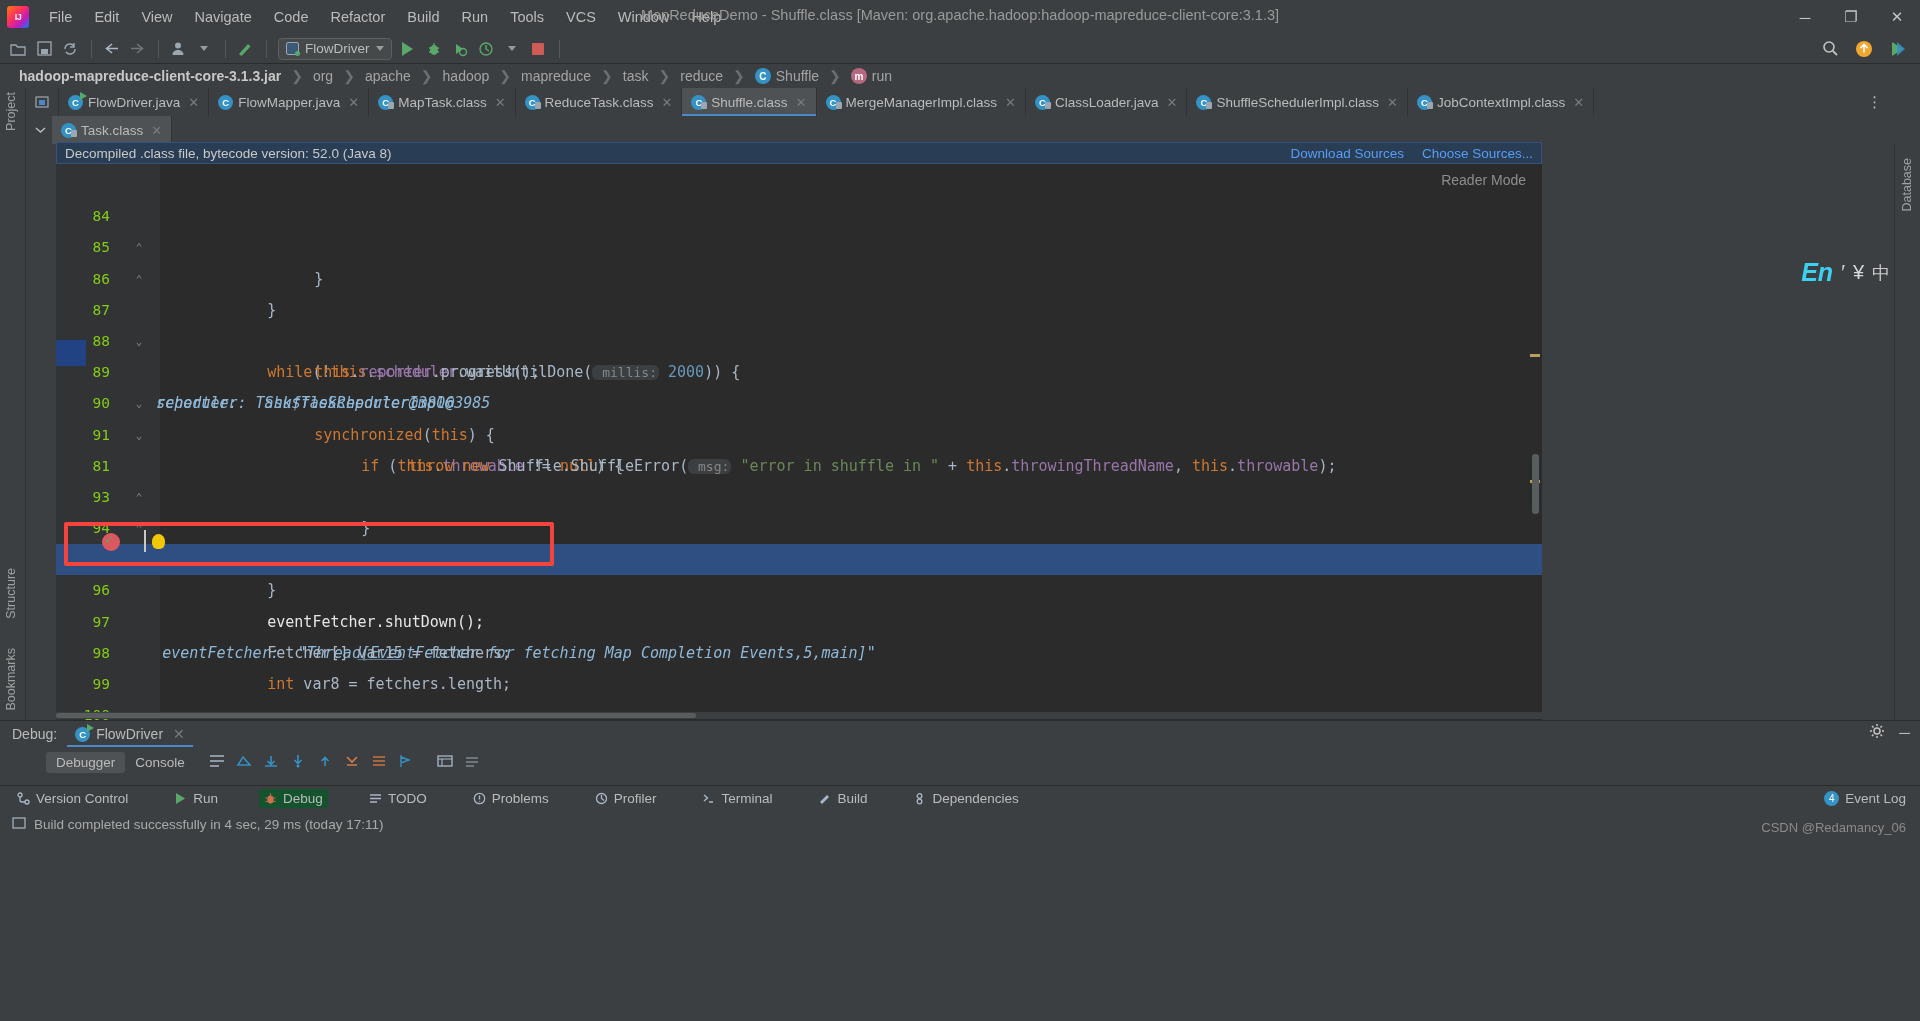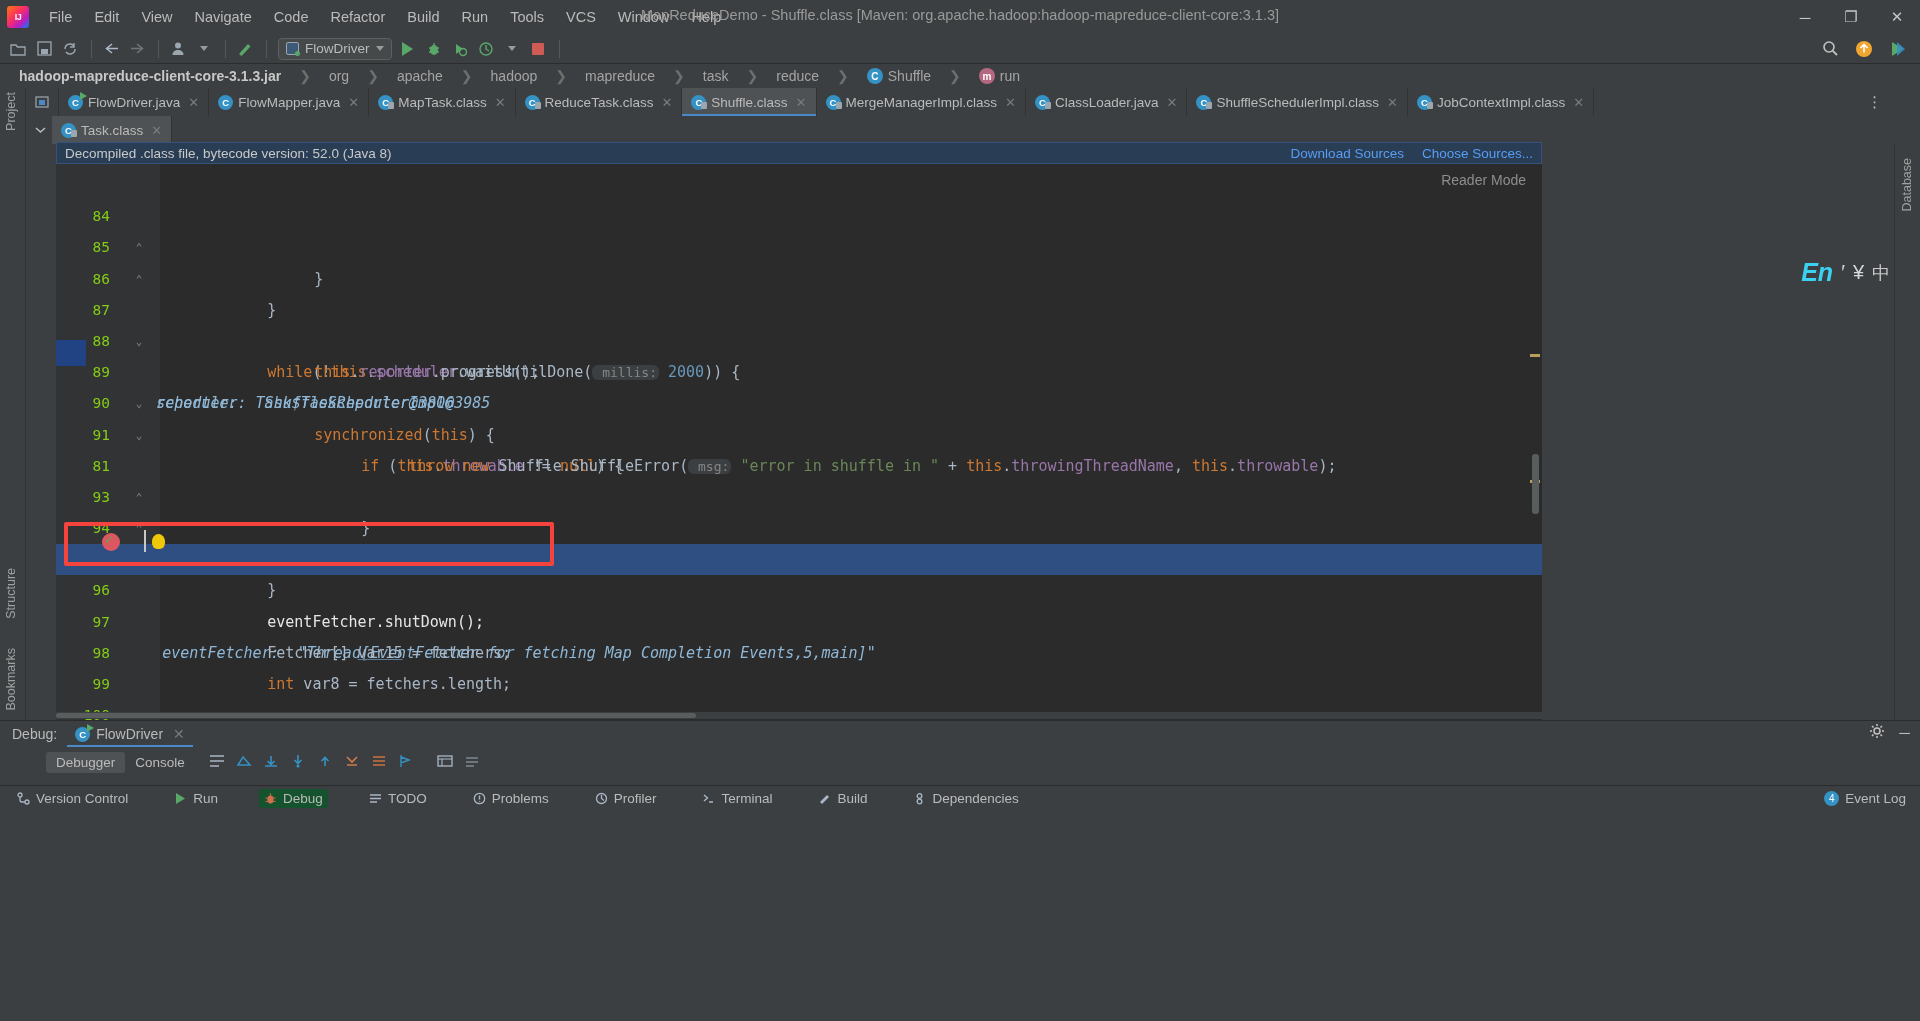--- a/index.html
+++ b/index.html
@@ -75,21 +75,21 @@
            border-right: 4px solid transparent; border-top: 5px solid #9a9a9a; }
   .tri-run { width:0;height:0;border-left:11px solid #59a869;
              border-top:7px solid transparent;border-bottom:7px solid transparent; }
   .stop-sq { width: 12px; height: 12px; background: #cf5b56; border-radius: 1px;}
   .tb-right { position: absolute; right: 8px; display: flex; align-items: center; gap: 8px;}
 
   
   .breadcrumb {
     position: absolute; top: 64px; left: 0; width: 1920px; height: 24px;
     background: #3c3f41; display: flex; align-items: center; padding-left: 14px;
-    font-size: 14px; color: #a4a4a4; gap: 12px;
+    font-size: 14px; color: #a4a4a4; gap: 4px;
   }
   .crumb { padding: 0 5px; white-space: nowrap; }
   .crumb.bold { font-weight: bold; color: #c8c8c8; }
   .crumb-sep { color: #6e6e6e; padding: 0 1px; font-size: 14px;}
   .crumb-badge {
     width: 16px; height: 16px; border-radius: 50%; display: inline-flex;
     align-items: center; justify-content: center; font-size: 10px;
     color: #fff; margin-right: 5px; font-weight: bold;
   }
   .badge-c { background: #3592c4; }
@@ -814,14 +814,23 @@
         </svg>
       <span>Dependencies</span>
     </span>
 
     <span style="position:absolute; right:14px; display:flex; align-items:center; gap:6px;">
       <span class="eventlog-badge">4</span>
       <span>Event Log</span>
     </span>
   </div>
 
+  <div class="statusbar">
+    <span style="margin-right:8px;">
+      <svg width="14" height="14" viewBox="0 0 14 14">
+          <rect x="1" y="2" width="12" height="10" fill="none" stroke="#a9b7c6" stroke-width="1.2"></rect>
+        </svg>
+    </span>
+    <span>Build completed successfully in 4 sec, 29 ms (today 17:11)</span>
+    <span class="watermark">CSDN @Redamancy_06</span>
+  </div>
 
 </div>
 
 </body></html>

